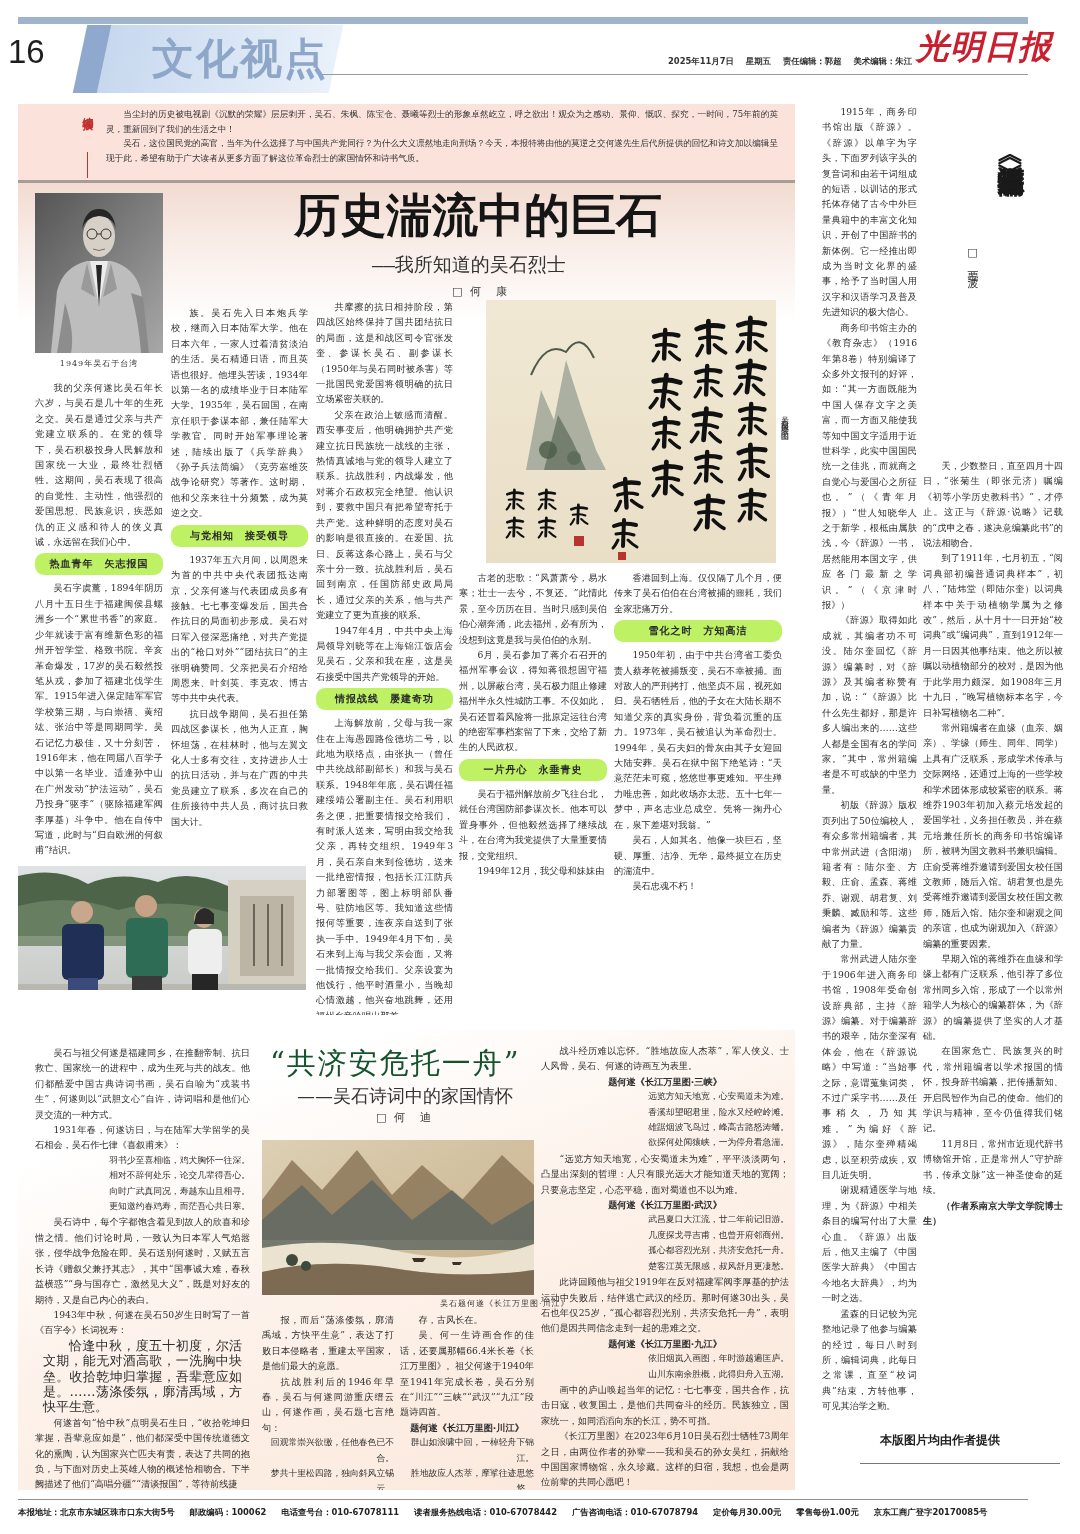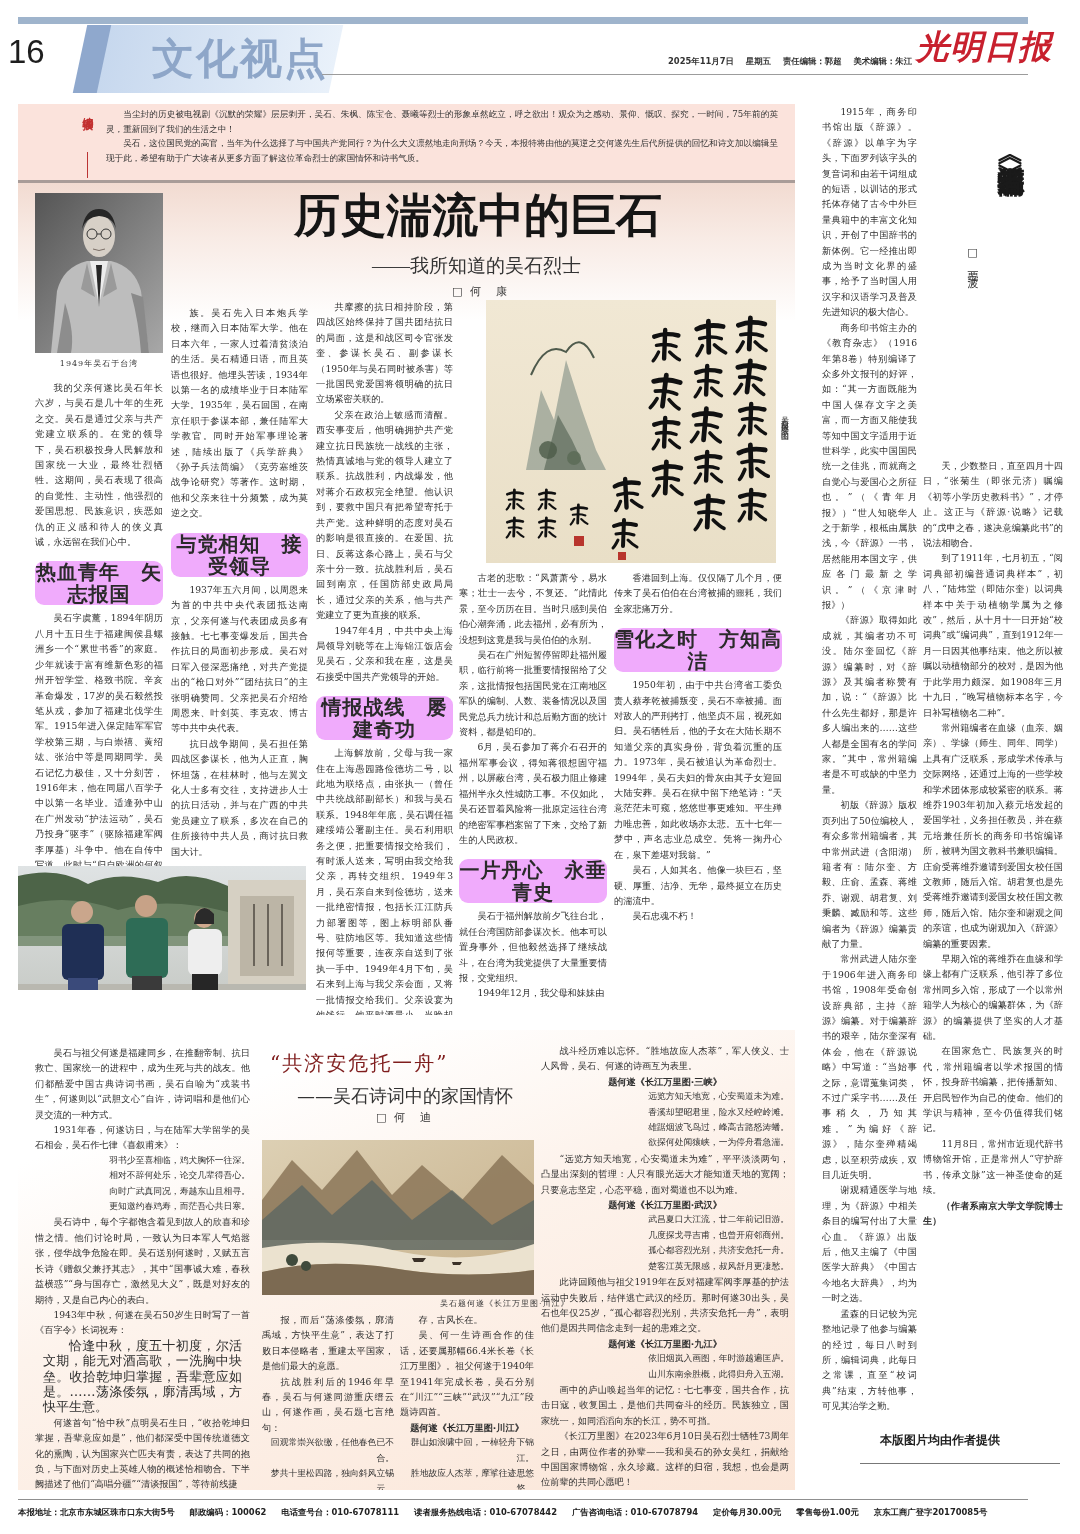--- a/index.html
+++ b/index.html
@@ -18,34 +18,34 @@
 .logo{left:916px;top:25px;font-style:italic;font-weight:700;font-size:33px;line-height:44px;color:#c8202e;letter-spacing:1px;font-family:"DejaVu Serif",serif}
 
 .note-box{left:18px;top:104px;width:777px;height:76px;background:#fbe3dc}
 .note-label{left:81px;top:108px;writing-mode:vertical-rl;font-weight:700;font-size:11px;line-height:12px;letter-spacing:1px;color:#c22f2f;font-family:"DejaVu Sans",sans-serif}
 .note-line{left:87px;top:152px;width:1px;height:26px;background:#b33}
 .note-text{left:106px;top:107px;width:672px;font-size:8.6px;line-height:14.6px;color:#333;text-align:justify}
 .note-text p{text-indent:2em}
 
 .a1-bg{left:18px;top:180px;width:777px;height:140px;background:linear-gradient(180deg,#f2dbd1 0,#f8ebe5 55px,#fff 140px);border-top:3px solid #a99c98}
 .a1-title{left:294px;top:186px;font-weight:900;font-size:46px;line-height:58px;color:#151515;font-family:"DejaVu Serif",serif}
-.a1-sub{left:372px;top:254px;font-family:Liberation Serif, serif;font-size:19px;line-height:24px;color:#333}
+.a1-sub{left:372px;top:254px;font-family:Liberation Mono, monospace;font-size:19px;line-height:24px;color:#333}
 .byline{font-size:11px;line-height:14px;color:#333;letter-spacing:2px}
 .photo{overflow:hidden}
 .caption{font-size:8px;line-height:11px;color:#333;text-align:center;letter-spacing:1px}
 .col{position:absolute;overflow:hidden;font-size:9.2px;line-height:15.4px;text-align:justify;color:#2e2e2e}
 .col p{text-indent:2em}
-.col h3{font-family:"DejaVu Sans",sans-serif;font-weight:700;font-size:20px;line-height:22px;background:#f0abfc;border-radius:9px;text-align:center;margin:12px 0 5px;color:#2a2a2a;letter-spacing:1px}
+.col h3{font-family:"DejaVu Sans",sans-serif;font-weight:700;font-size:10px;line-height:22px;background:#bef264;border-radius:9px;text-align:center;margin:4px 0 5px;color:#2a2a2a;letter-spacing:1px}
 .col .poem-title{text-indent:0;text-align:center;font-weight:700;font-family:"DejaVu Sans",sans-serif}
 .col .poem{text-indent:0;text-align:right;font-size:8.8px;color:#333}
 .col .author-note{font-weight:700;font-family:"DejaVu Sans",sans-serif}
 .vcap{writing-mode:vertical-rl;font-size:8px;line-height:10px;letter-spacing:2px;color:#333}
 
 .a2-bg{left:18px;top:1030px;width:777px;height:460px;background:linear-gradient(160deg,#fff 18%,#fdf3ec 45%,#fbe6d8 100%)}
-.a2-title{left:270px;top:1044px;font-size:20px;line-height:38px;color:#7f1d1d;letter-spacing:2px;font-family:"DejaVu Serif",serif}
+.a2-title{left:270px;top:1044px;font-size:29px;line-height:38px;color:#14532d;letter-spacing:2px;font-family:"DejaVu Serif",serif}
 .a2-sub{left:297px;top:1085px;font-family:"DejaVu Sans",sans-serif;font-size:18px;line-height:22px;color:#333}
 
 .cy-title{left:996px;top:146px;writing-mode:vertical-rl;font-weight:900;font-size:27px;line-height:30px;color:#1a1a1a;font-family:"DejaVu Serif",serif}
 .cy-author{left:966px;top:246px;writing-mode:vertical-rl;font-size:11px;line-height:12px;letter-spacing:3px;color:#333}
 .rule-right{left:860px;top:1463px;width:200px;height:1px;background:#777}
 .credit{left:880px;top:1434px;font-family:"DejaVu Sans",sans-serif;font-weight:700;font-size:12px;line-height:12px;color:#222}
 
 .rule-foot{left:18px;top:1499px;width:1010px;height:1px;background:#8f8f8f}
 .footer{left:18px;top:1506px;width:1020px;font-family:"DejaVu Sans",sans-serif;font-weight:700;font-size:8.4px;line-height:12px;color:#222;white-space:nowrap}
 .footer span{margin-right:12px}
@@ -173,21 +173,20 @@
     <use href="#brush" transform="translate(166 162) scale(1.2)"></use>
     <use href="#brush" transform="translate(126 180) scale(1.1) rotate(-5)"></use>
     <use href="#brush" transform="translate(126 220) scale(1)"></use>
     <rect x="132" y="252" width="8" height="8" fill="#b8352d"></rect>
   </svg>
 </div>
 <div class="abs vcap" style="left:779px;top:410px">吴石题何遂绘云山图</div>
 
 <div class="col" style="left:459px;top:570px;width:148px;height:452px">
   <p>古老的悲歌：“风萧萧兮，易水寒；壮士一去兮，不复还。”此情此景，至今历历在目。当时只感到吴伯伯心潮奔涌，此去福州，必有所为，没想到这竟是我与吴伯伯的永别。</p>
-  <p>吴石在广州短暂停留即赴福州履职，临行前将一批重要情报留给了父亲，这批情报包括国民党在江南地区军队的编制、人数、装备情况以及国民党总兵力统计和总后勤方面的统计资料，都是铅印的。</p>
   <p>6月，吴石参加了蒋介石召开的福州军事会议，得知蒋很想固守福州，以屏蔽台湾，吴石极力阻止修建福州半永久性城防工事。不仅如此，吴石还冒着风险将一批原定运往台湾的绝密军事档案留了下来，交给了新生的人民政权。</p>
   <h3>一片丹心　永垂青史</h3>
   <p>吴石于福州解放前夕飞往台北，就任台湾国防部参谋次长。他本可以置身事外，但他毅然选择了继续战斗，在台湾为我党提供了大量重要情报，交党组织。</p>
   <p>1949年12月，我父母和妹妹由</p>
 </div>
 <div class="col" style="left:614px;top:570px;width:168px;height:452px">
   <p>香港回到上海。仅仅隔了几个月，便传来了吴石伯伯在台湾被捕的噩耗，我们全家悲痛万分。</p>
   <h3>雪化之时　方知高洁</h3>
   <p>1950年初，由于中共台湾省工委负责人蔡孝乾被捕叛变，吴石不幸被捕。面对敌人的严刑拷打，他坚贞不屈，视死如归。吴石牺牲后，他的子女在大陆长期不知道父亲的真实身份，背负着沉重的压力。1973年，吴石被追认为革命烈士。1994年，吴石夫妇的骨灰由其子女迎回大陆安葬。吴石在狱中留下绝笔诗：“天意茫茫未可窥，悠悠世事更难知。平生殚力唯忠善，如此收场亦太悲。五十七年一梦中，声名志业总成空。凭将一掬丹心在，泉下差堪对我翁。”</p>
   <p>吴石，人如其名。他像一块巨石，坚硬、厚重、洁净、无华，最终挺立在历史的湍流中。</p>

